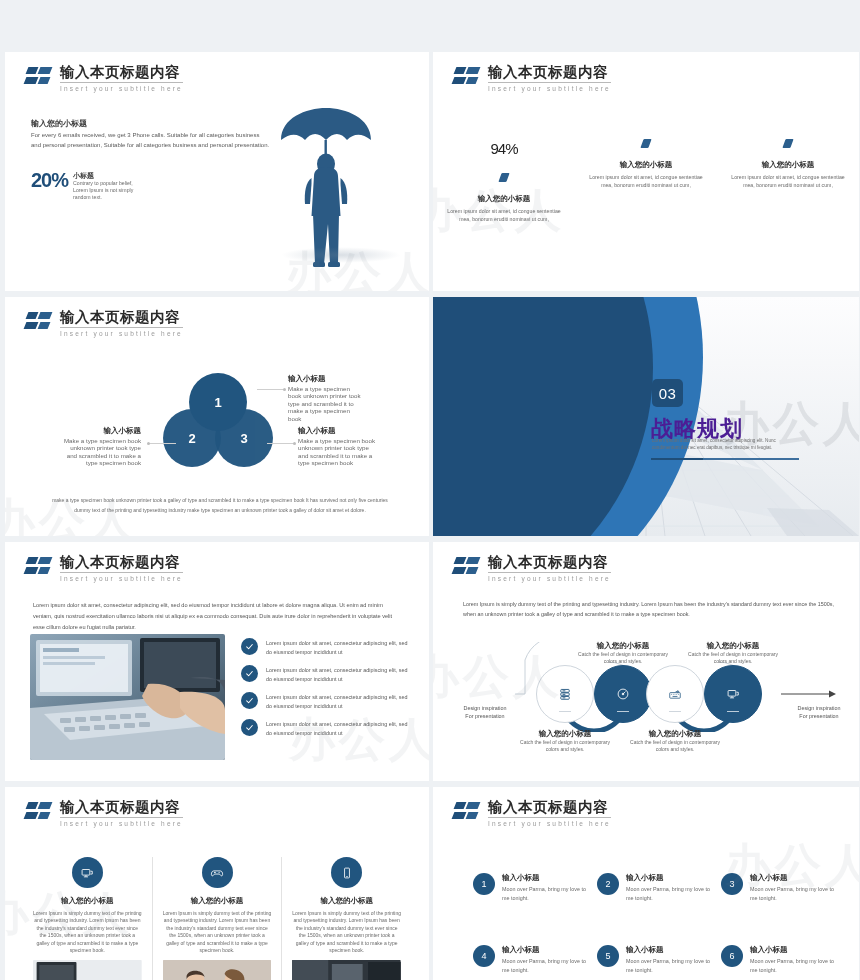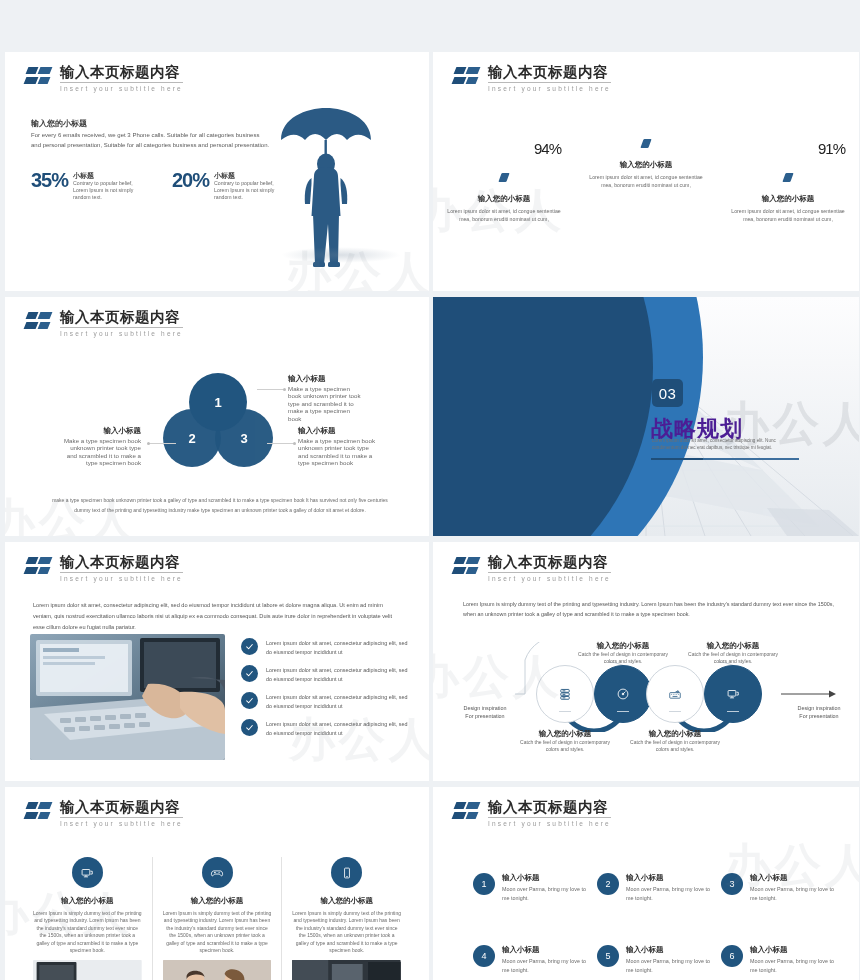--- a/index.html
+++ b/index.html
@@ -58,21 +58,21 @@
   .stat-tx { margin-left:5px; padding-top:1px; }
   .stat-lab { font-size:7px; font-weight:700; color:#3c3c3c; line-height:9px; }
   .stat-desc { font-size:5.2px; color:#6a6a6a; line-height:7.2px; width:70px; }
   .umbrella { position:absolute; right:38px; top:52px; width:130px; height:175px; }
   .shadow-ell { position:absolute; right:28px; bottom:28px; width:120px; height:16px;
     background:radial-gradient(ellipse at center, rgba(120,140,160,.28) 0%, rgba(255,255,255,0) 70%); }
 
   
   .pcts { position:absolute; left:0; right:0; top:78px; display:flex; }
   .pct { flex:1; text-align:center; padding:0 14px; }
-  .pct-num { font-size:27px; font-weight:400; color:#222; letter-spacing:-1px; line-height:30px;text-align:right; }
+  .pct-num { font-size:27px; font-weight:400; color:#222; letter-spacing:-1px; line-height:30px; }
   .pct-num span { font-size:15px; font-weight:300; }
   .pct-slash { width:8px; height:9px; margin:9px auto 12px auto; background:#2c5f8d; transform:skewX(-20deg); border-radius:1px; }
   .pct-lab { font-size:7.5px; font-weight:700; color:#2f2f2f; margin-bottom:4px; }
   .pct-desc { font-size:5.2px; color:#6a6a6a; line-height:7.6px; }
 
   
   .venn { position:absolute; left:152px; top:76px; width:124px; height:108px; }
   .vc { position:absolute; border-radius:50%; background:#21557f; color:#fff;
         display:flex; align-items:center; justify-content:center; font-size:13px; font-weight:600; }
   .vc.c1 { left:32px; top:0;   width:58px; height:58px; }
@@ -166,27 +166,20 @@
         <div class="hdr-title">输入本页标题内容</div>
         <div class="hdr-rule"></div>
         <div class="hdr-sub">Insert your subtitle here</div>
       </div>
     </div>
 
     <div class="s1-sub">输入您的小标题</div>
     <div class="s1-body">For every 6 emails received, we get 3 Phone calls. Suitable for all categories business and personal presentation, Suitable for all categories business and personal presentation.</div>
 
     <div class="stats">
-      <div class="stat">
-        <div class="stat-num">35%</div>
-        <div class="stat-tx">
-          <div class="stat-lab">小标题</div>
-          <div class="stat-desc">Contrary to popular belief, Lorem Ipsum is not simply random text.</div>
-        </div>
-      </div>
       <div class="stat">
         <div class="stat-num">20%</div>
         <div class="stat-tx">
           <div class="stat-lab">小标题</div>
           <div class="stat-desc">Contrary to popular belief, Lorem Ipsum is not simply random text.</div>
         </div>
       </div>
     </div>
 
     <svg class="umbrella" viewBox="0 0 130 175">
@@ -228,21 +221,20 @@
         <div class="pct-slash"></div>
         <div class="pct-lab">输入您的小标题</div>
         <div class="pct-desc">Lorem ipsum dolor sit amet, id congue sententiae mea, bonorum eruditi nominavi ut cum,</div>
       </div>
       <div class="pct">
         <div class="pct-slash"></div>
         <div class="pct-lab">输入您的小标题</div>
         <div class="pct-desc">Lorem ipsum dolor sit amet, id congue sententiae mea, bonorum eruditi nominavi ut cum,</div>
       </div>
       <div class="pct">
-        <div class="pct-num"><span>91</span><span>%</span></div>
         <div class="pct-slash"></div>
         <div class="pct-lab">输入您的小标题</div>
         <div class="pct-desc">Lorem ipsum dolor sit amet, id congue sententiae mea, bonorum eruditi nominavi ut cum,</div>
       </div>
     </div>
     <div class="wm" style="left:-18px; top:128px;">办公人</div>
   </div>
     </div>
 
   <div class="slide">

